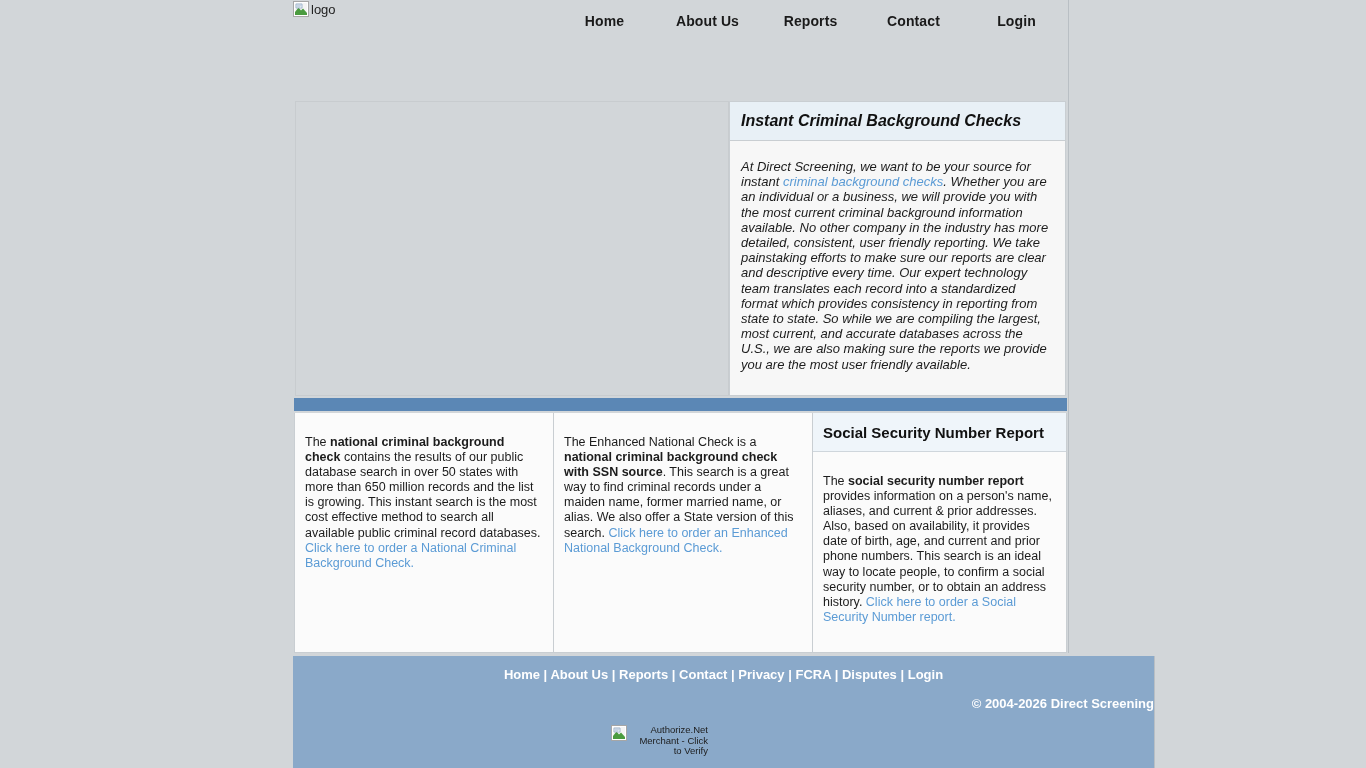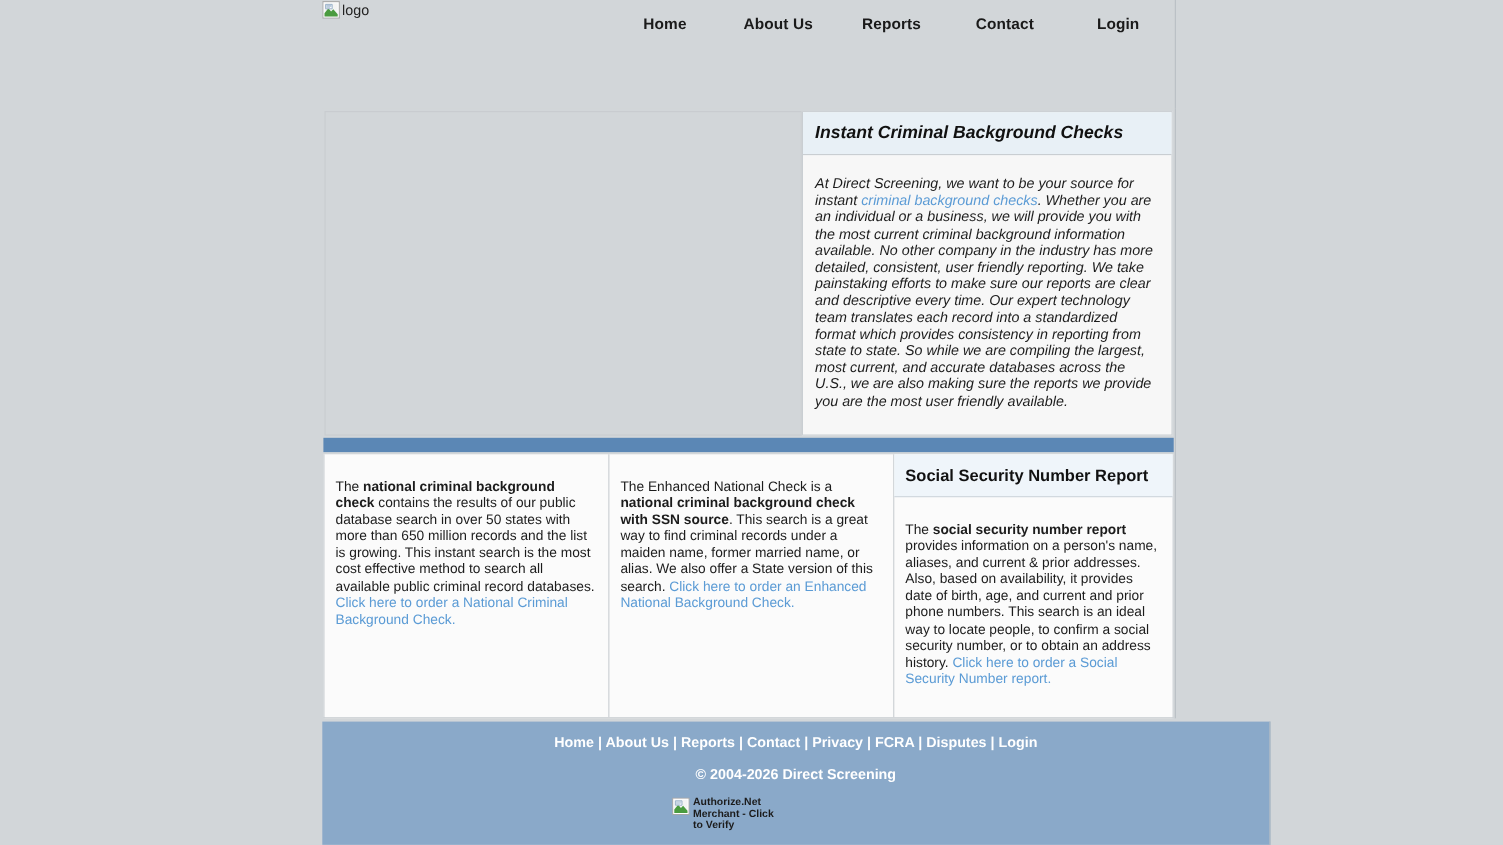--- a/index.html
+++ b/index.html
@@ -193,36 +193,37 @@
     color: #ffffff;
     text-decoration: none;
     font-weight: bold;
   }
   .footer-sep { color: #ffffff; }
   .copyright {
     margin-top: 13px;
     font-size: 13px;
     font-weight: bold;
     color: #ffffff;
+    text-align: right;
   }
   .authorize {
     margin-top: 14px;
     display: inline-flex;
     align-items: flex-start;
     gap: 3px;
     margin-left: -128px;
     text-align: center;
   }
   .authorize-text {
     font-size: 9.5px;
-    font-weight: bold;
+    font-weight: normal;
     color: #1c1c1c;
     line-height: 10.5px;
     width: 78px;
-    text-align: left;
+    text-align: right;
   }
 </style>
 </head>
 <body>
 
 <div class="page">
 
   <div class="header">
 
     <div class="logo-img">

